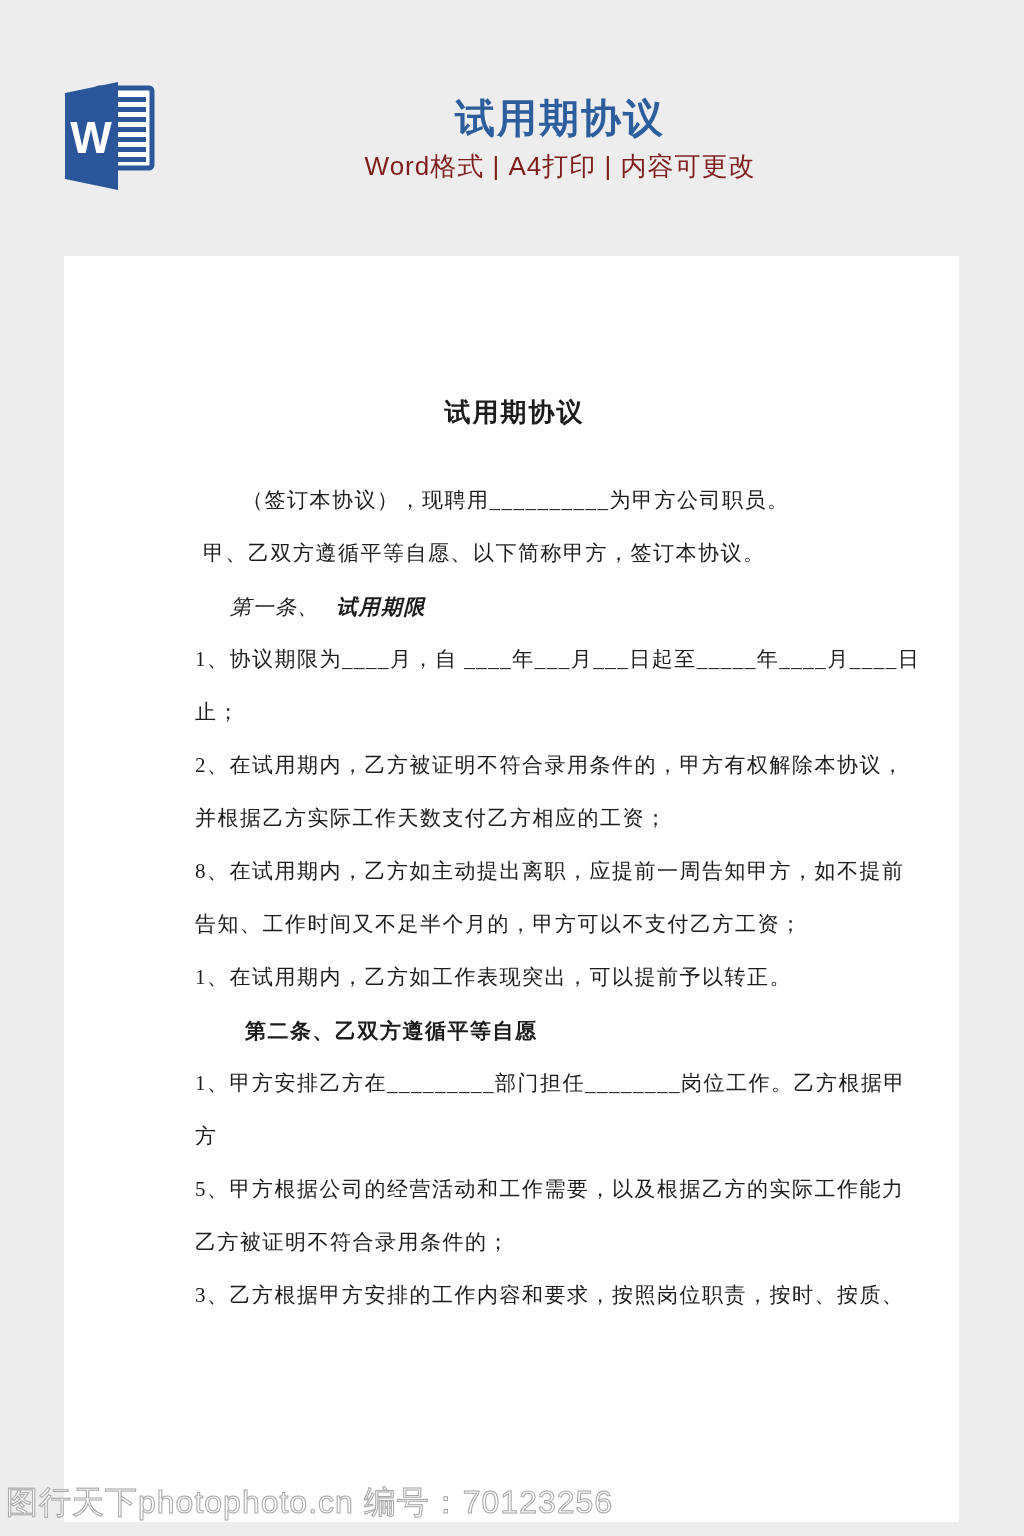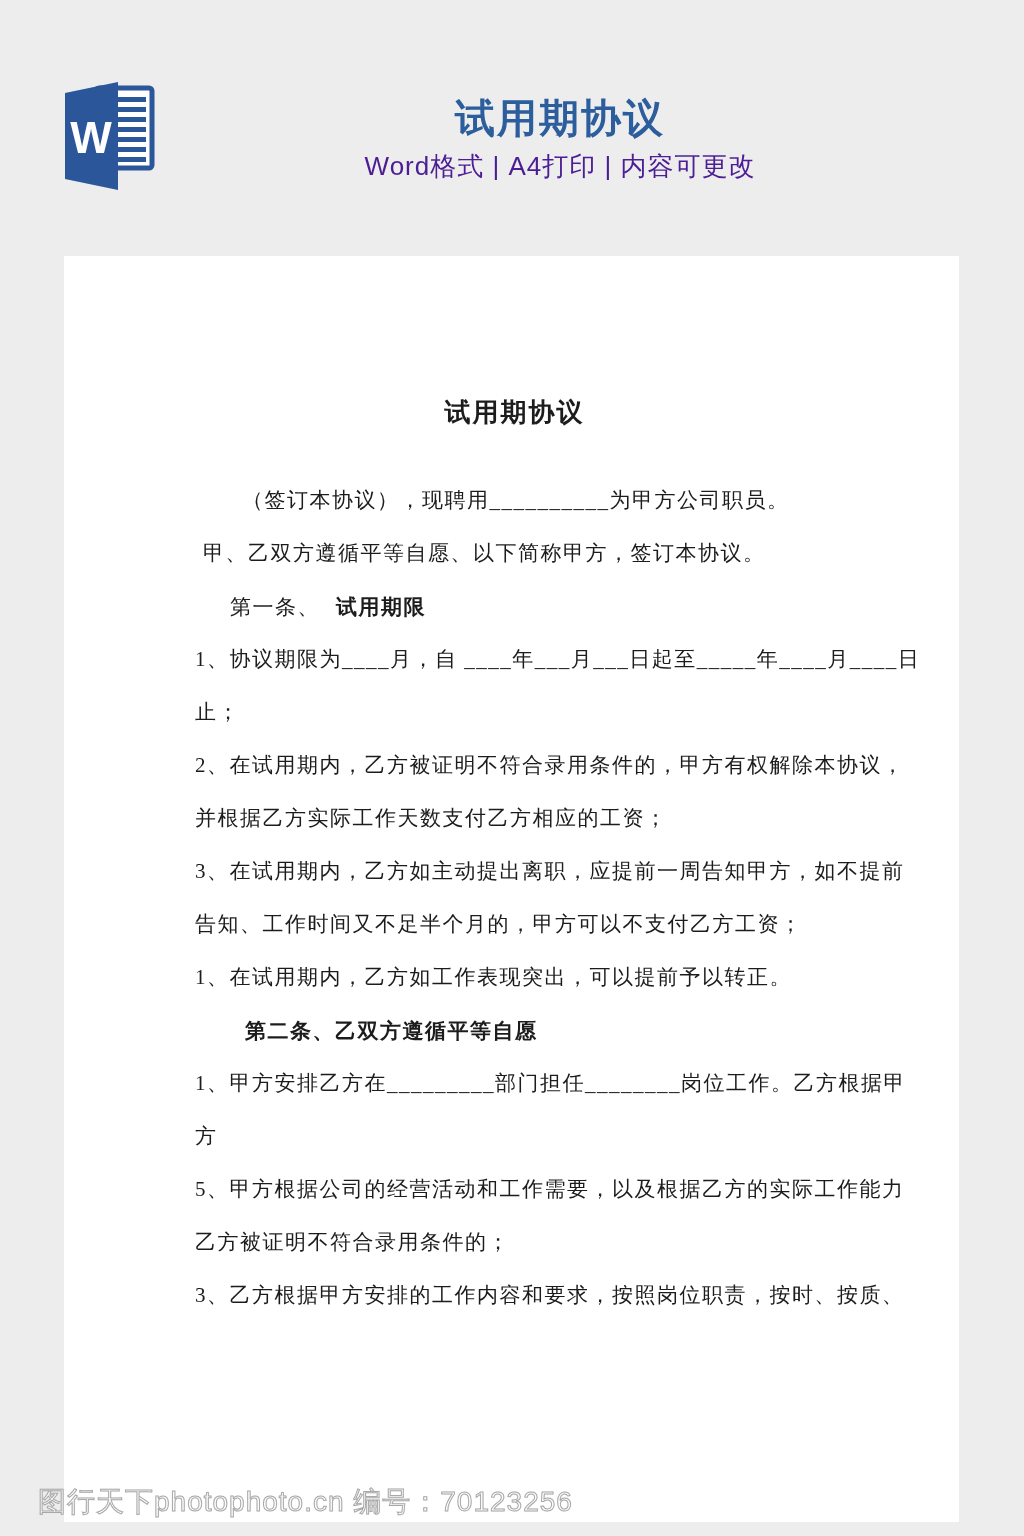--- a/index.html
+++ b/index.html
@@ -13,21 +13,21 @@
   
   .header{position:absolute;left:0;top:0;width:1024px;height:256px;}
   .word-icon{position:absolute;left:62px;top:80px;width:94px;height:112px;}
   .header-text{position:absolute;left:96px;right:0;top:94px;text-align:center;}
   .header-title{
     font-family:"Liberation Sans","DejaVu Sans",sans-serif;
     font-weight:bold;font-size:40px;line-height:48px;letter-spacing:2px;
   }
   .header-subtitle{
     font-family:"Liberation Sans","DejaVu Sans",sans-serif;
-    font-size:26px;line-height:30px;color:#4c1d95;margin-top:9px;letter-spacing:1px;
+    font-size:26px;line-height:30px;color:#7f1d1d;margin-top:9px;letter-spacing:1px;
   }
   
   .doc-page{
     position:absolute;left:64px;top:256px;width:895px;height:1266px;
     background:#ffffff;overflow:hidden;
     padding:130px 75px 0 131px;box-sizing:border-box;
   }
   .doc-title{
     height:53px;line-height:53px;text-align:center;
     font-family:"Liberation Sans","DejaVu Sans",sans-serif;
@@ -41,26 +41,25 @@
   }
   .doc-line.heading, .doc-line .bold-part{
     font-family:"Liberation Sans","DejaVu Sans",sans-serif;
     font-weight:bold;font-size:21px;
   }
   .doc-line .bold-part{margin-left:16px;}
   
   .watermark{
     position:absolute;left:6px;top:1482px;height:40px;line-height:40px;
     font-family:"Liberation Sans","DejaVu Sans",sans-serif;
-    font-size:28px;letter-spacing:1px;
+    font-size:32px;letter-spacing:1px;
     color:#fdfdfd;
     -webkit-text-stroke:1px #a9a9a9;
     text-shadow:0 0 1px #bcbcbc;
     z-index:5;
-    margin-left:32px;
   }
 </style>
 </head>
 <body>
 
 <div class="header">
   <div class="word-icon">
     <svg width="94" height="112" viewBox="0 0 94 112" xmlns="http://www.w3.org/2000/svg">
       <rect x="34" y="8" width="56" height="80" rx="3" fill="#ffffff" stroke="#2b579a" stroke-width="5"></rect>
       <g fill="#2b579a">
@@ -80,26 +79,26 @@
     <div class="header-title" style="color:#2c5d9c">试用期协议</div>
     <div class="header-subtitle">Word格式 | A4打印 | 内容可更改</div>
   </div>
 </div>
 
 <div class="doc-page">
   <div class="doc-title">试用期协议</div>
   <div>
       <div class="doc-line" style="padding-left: 47px;">（签订本协议），现聘用__________为甲方公司职员。</div>
       <div class="doc-line" style="padding-left: 8px;">甲、乙双方遵循平等自愿、以下简称甲方，签订本协议。</div>
-      <div class="doc-line" style="padding-left: 35px;"><span>第一条、</span><span class="bold-part">试用期限</span></div>
+      <div class="doc-line" style="padding-left: 35px; font-style: italic;"><span>第一条、</span><span class="bold-part">试用期限</span></div>
       <div class="doc-line">1、协议期限为____月，自 ____年___月___日起至_____年____月____日</div>
       <div class="doc-line">止；</div>
       <div class="doc-line">2、在试用期内，乙方被证明不符合录用条件的，甲方有权解除本协议，</div>
       <div class="doc-line">并根据乙方实际工作天数支付乙方相应的工资；</div>
-      <div class="doc-line">3、在试用期内，乙方如主动提出离职，应提前一周告知甲方，如不提前</div>
+      <div class="doc-line">8、在试用期内，乙方如主动提出离职，应提前一周告知甲方，如不提前</div>
       <div class="doc-line">告知、工作时间又不足半个月的，甲方可以不支付乙方工资；</div>
       <div class="doc-line">1、在试用期内，乙方如工作表现突出，可以提前予以转正。</div>
       <div class="doc-line heading" style="padding-left: 50px;">第二条、乙双方遵循平等自愿</div>
       <div class="doc-line">1、甲方安排乙方在_________部门担任________岗位工作。乙方根据甲</div>
       <div class="doc-line">方</div>
       <div class="doc-line">5、甲方根据公司的经营活动和工作需要，以及根据乙方的实际工作能力</div>
       <div class="doc-line">乙方被证明不符合录用条件的；</div>
       <div class="doc-line">3、乙方根据甲方安排的工作内容和要求，按照岗位职责，按时、按质、</div>
     </div>
 </div>

